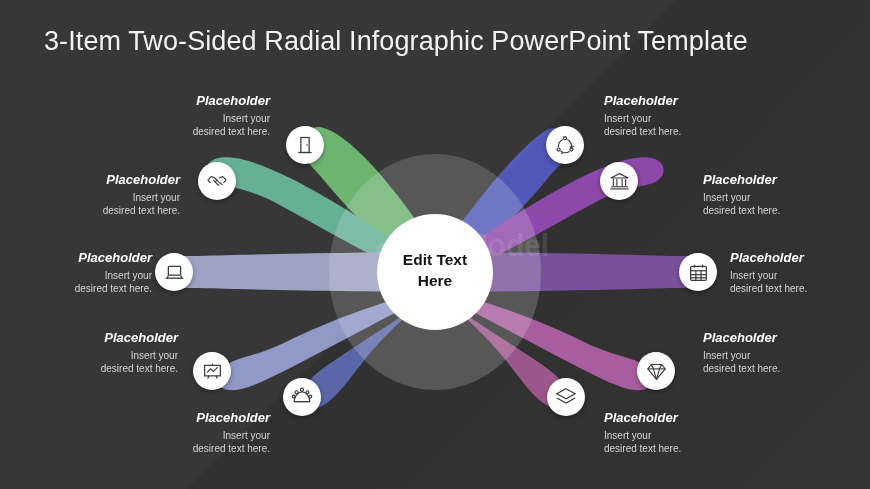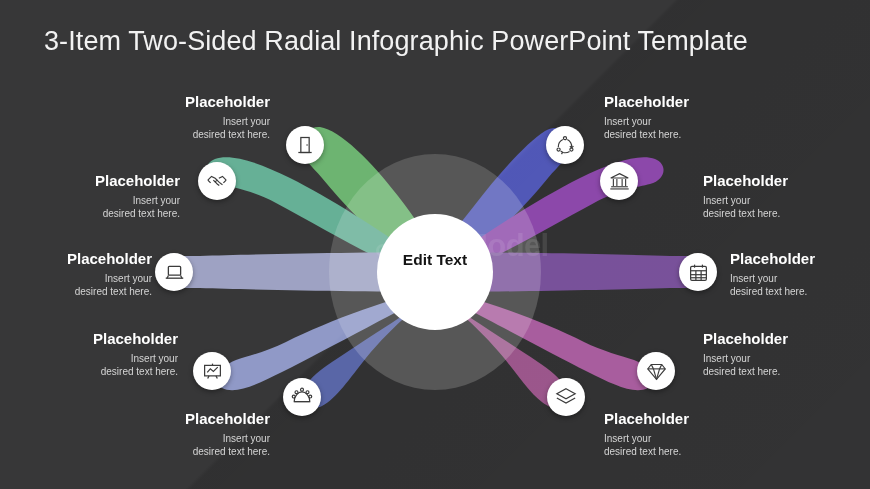--- a/index.html
+++ b/index.html
@@ -59,25 +59,26 @@
     width: 106px;
     text-align: center;
     font-size: 15.5px;
     font-weight: 700;
     line-height: 1.35;
     color: #141414;
   }
   
   .txt { position: absolute; }
   .txt .ph {
-    font-size: 15px;
+    font-size: 13px;
     font-weight: 700;
     color: #ffffff;
     line-height: 1.25;
     margin-bottom: 3px;
+    font-style: italic;
   }
   .txt .ds {
     font-size: 10px;
     font-weight: 400;
     color: #d5d5d5;
     line-height: 1.30;
   }
   .txt.right { text-align: right; }
   .txt.left  { text-align: left; }
 
@@ -157,20 +158,21 @@
 
     <circle cx="435" cy="272" r="58" fill="#ffffff"></circle>
   </svg>
 
   <div id="watermark">
     <span class="wm-dot"></span><span>SlideModel</span>
   </div>
 
   <div id="center-label">
     <div>Edit Text</div>
+    <div>Here</div>
   </div>
 
   <div class="node" style="left:286px; top:126px; width:38px; height:38px;">
     <svg width="20" height="20" viewBox="0 0 24 24" fill="none" stroke="#3b3b3b" stroke-width="1.5">
       <rect x="7" y="3" width="10" height="18"></rect>
       <line x1="4" y1="21" x2="20" y2="21"></line>
       <circle cx="14.5" cy="12" r="0.9" fill="#3b3b3b" stroke="none"></circle>
     </svg>
   </div>
 

